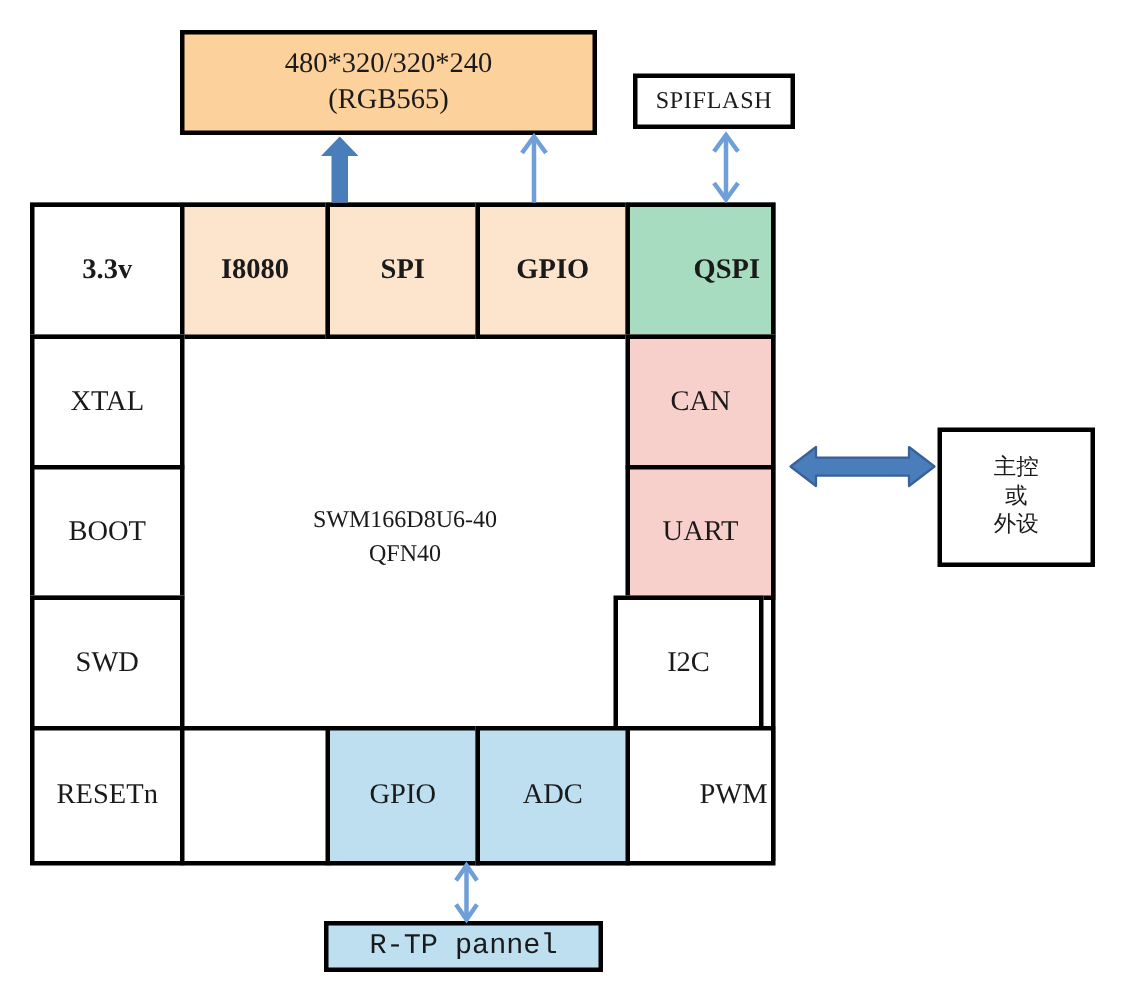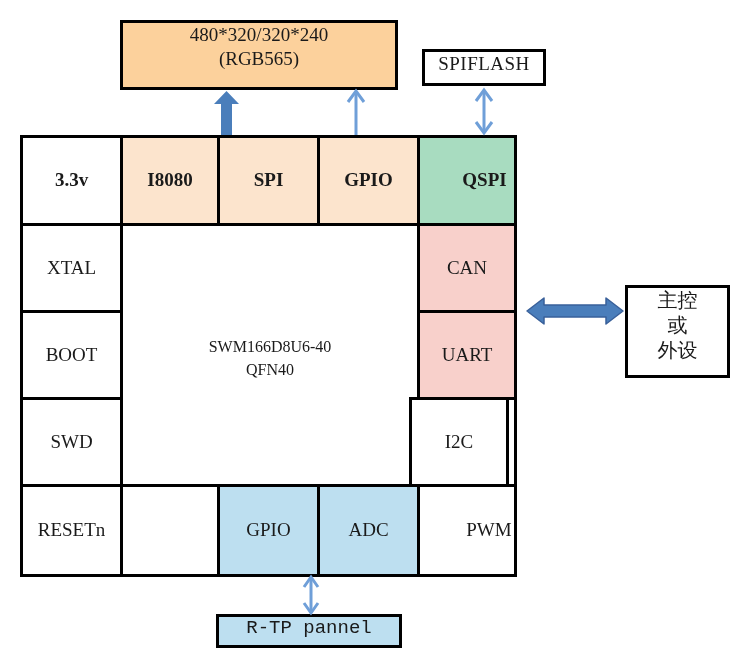--- a/index.html
+++ b/index.html
@@ -1,29 +1,29 @@
 <!DOCTYPE html>
 <html><head>
 <meta charset="utf-8">
 <style>
   html,body{margin:0;padding:0;background:#ffffff;}
   body{width:748px;height:654px;position:relative;overflow:hidden;
        font-family:"Liberation Serif","DejaVu Serif",serif;color:#1a1a1a;}
 
   .box{position:absolute;box-sizing:border-box;border:3px solid #000000;
-       display:flex;justify-content:center;
+       display:flex;align-items:center;justify-content:center;
        text-align:center;line-height:1.25;background:#ffffff;}
 
   
   #display-box{left:120px;top:20px;width:278px;height:70px;
        background:#fcd19c;font-size:19px;}
-  #spiflash-box{left:422px;top:49px;width:124px;height:37px;
-       background:#ffffff;font-size:19px;letter-spacing:.5px;}
+  #spiflash-box{left:422px;top:49px;width:108px;height:37px;
+       background:#ffffff;font-size:16px;letter-spacing:.5px;}
   #host-box{left:625px;top:285px;width:105px;height:93px;
-       background:#ffffff;font-size:20px;}
+       background:#ffffff;font-size:15px;}
   #rtp-box{left:216px;top:614px;width:186px;height:34px;
        background:#bddff0;font-size:19px;
        font-family:"Liberation Mono","DejaVu Sans Mono",monospace;}
 
   .ml{display:block;}
 
   
   #chip-grid{position:absolute;left:20px;top:135px;width:497px;height:439px;
        border:3px solid #000;box-sizing:border-box;background:#fff;}
   .cell{position:absolute;box-sizing:border-box;border:3px solid #000;

